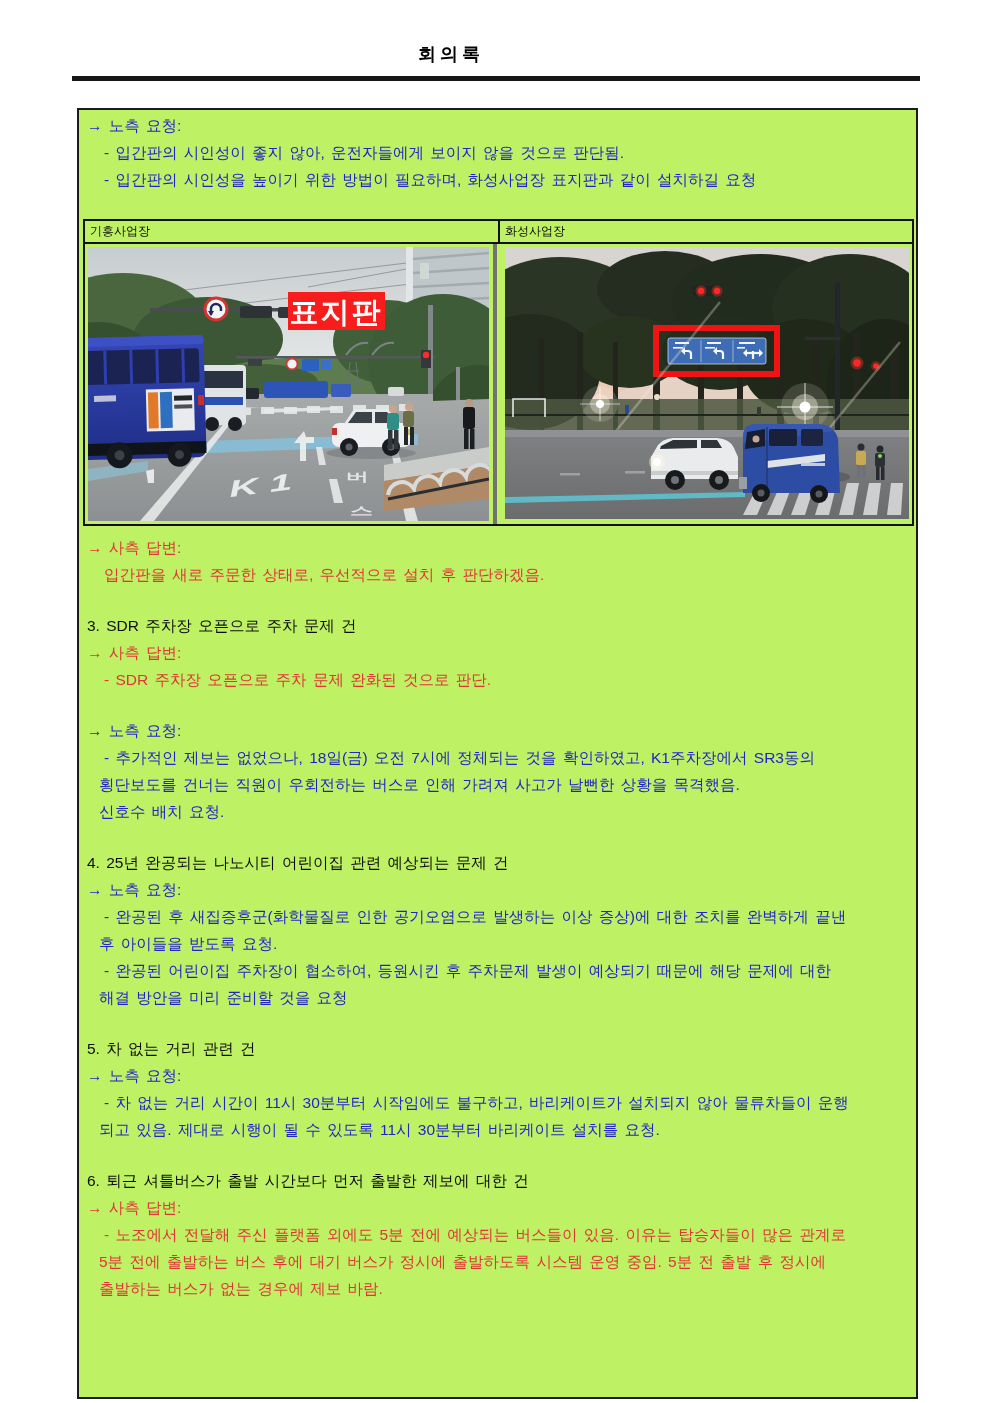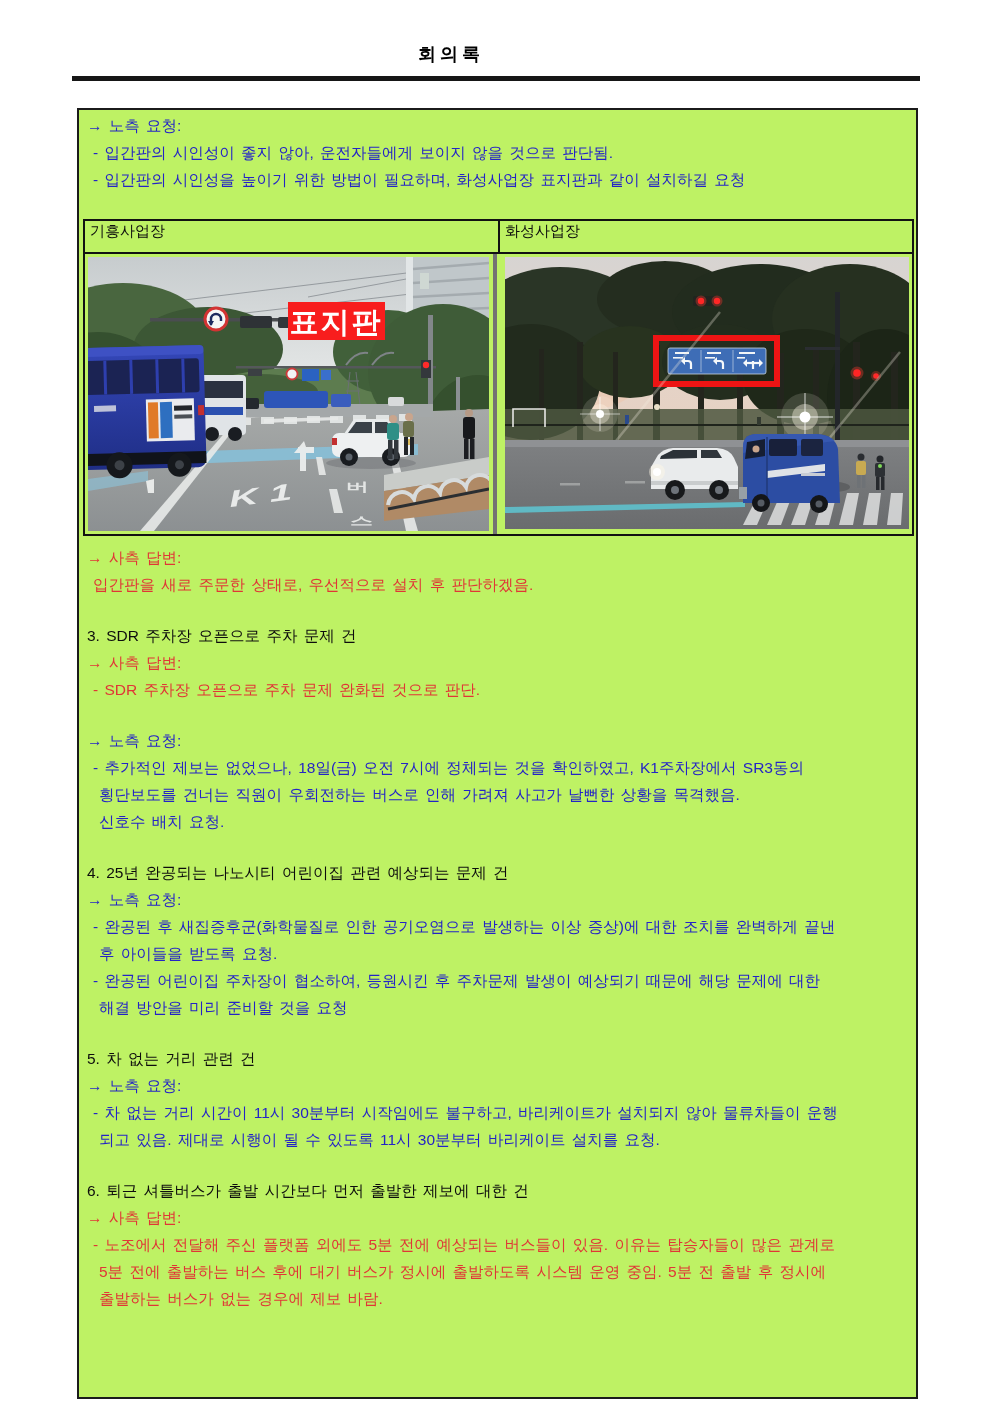--- a/index.html
+++ b/index.html
@@ -3,30 +3,30 @@
 <meta charset="utf-8">
 <style>
   html,body{margin:0;padding:0;background:#ffffff;}
   body{width:992px;height:1403px;position:relative;font-family:"Liberation Sans","DejaVu Sans",sans-serif;color:#101010;}
   .doc-title{position:absolute;top:42px;left:0;width:902px;text-align:center;font-size:18px;font-weight:bold;letter-spacing:4px;color:#000;}
   .thick-rule{position:absolute;top:76px;left:72px;width:848px;height:5px;background:#161616;}
   .main-box{position:absolute;top:96px;left:77px;width:841px;height:1291px;border:2px solid #1b1b1b;box-sizing:border-box;padding-top:2px;overflow:hidden;background:#bef264;margin-top:12px;}
   .ln{font-size:15.5px;line-height:27px;white-space:nowrap;word-spacing:2px;}
   .ln-label{padding-left:8px;}
   .ln-head{padding-left:8px;color:#0d0d0d;}
-  .ln-item{padding-left:14px;}
+  .ln-item{padding-left:25px;}
   .ln-cont{padding-left:20px;}
   .blue{color:#2424c6;}
   .red{color:#e03636;}
   .blank24{height:24px;}
   .spacer26{height:26px;}
   .spacer8{height:8px;}
   .photo-table{margin:0 2px 0 4px;border:2px solid #121212;}
   .pt-header{display:flex;border-bottom:2px solid #121212;}
-  .pt-header .cell{font-size:15px;color:#0d0d0d;padding:1px 0 12px 5px;line-height:18px;}
+  .pt-header .cell{font-size:12px;color:#0d0d0d;padding:1px 0 2px 5px;line-height:18px;}
   .pt-header .cell.left{width:408px;border-right:2px solid #121212;}
   .pt-header .cell.right{flex:1;}
   .pt-body{display:flex;}
   .pt-body .cell{padding:3px;}
   .pt-body .cell.left{width:408px;border-right:4px solid #737373;}
   .pt-body .cell.right{flex:1;padding-left:8px;}
   svg{display:block;}
 </style>
 </head>
 <body>

